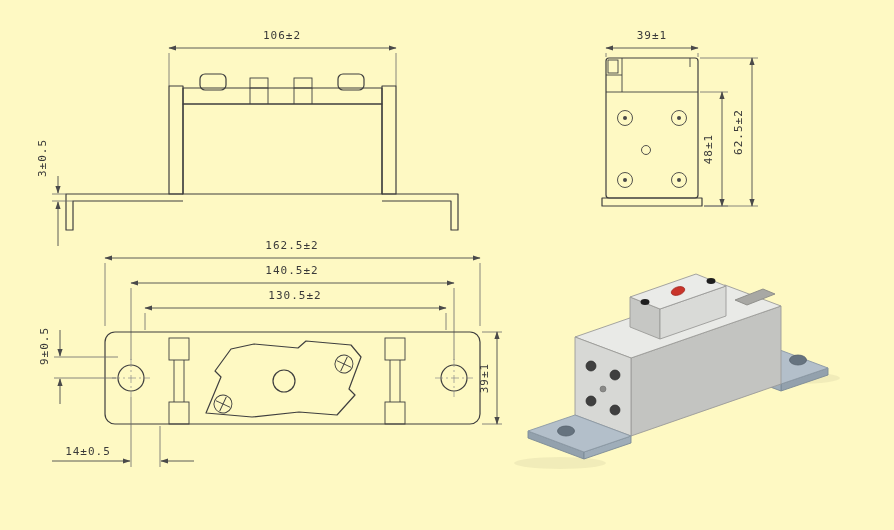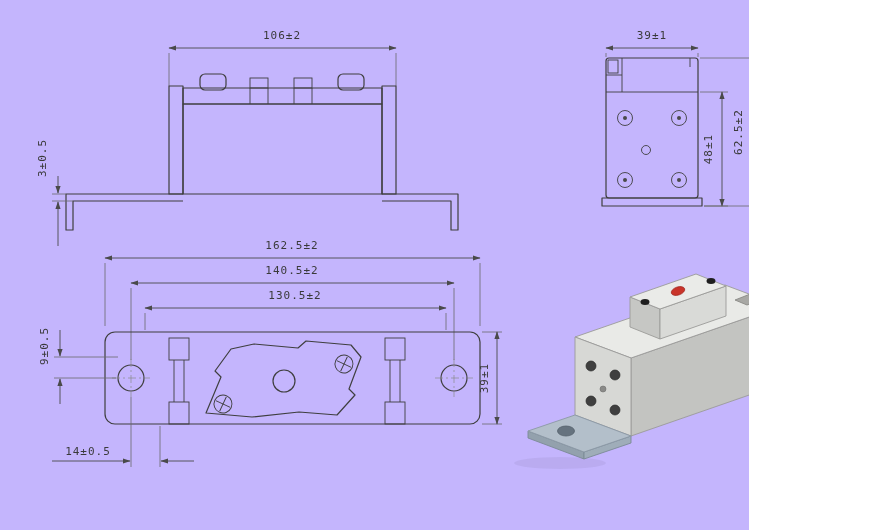--- a/index.html
+++ b/index.html
@@ -1,16 +1,16 @@
 <!DOCTYPE html>
 <html><head>
 <meta charset="utf-8">
 <style>
   html,body{margin:0;padding:0;background:#ffffff;}
-  .stage{position:relative;width:749px;height:530px;background:#c4b5fd;overflow:hidden;
+  .stage{position:relative;width:894px;height:530px;background:#fef9c3;overflow:hidden;
          font-family:"DejaVu Sans Mono",monospace;}
   svg{display:block}
   .dim-text{font-family:"DejaVu Sans Mono",monospace;font-size:11px;fill:#3a3a3a;letter-spacing:1px;}
   .ext{stroke:#6a6a6a;stroke-width:0.8;fill:none;}
   .dim{stroke:#4a4a4a;stroke-width:0.9;fill:none;}
   .out{stroke:#3f3f3f;stroke-width:1.2;fill:none;stroke-linejoin:round;}
   .thin{stroke:#3f3f3f;stroke-width:0.9;fill:none;}
   .dash{stroke:#8a8a8a;stroke-width:0.7;stroke-dasharray:8 3 2 3;fill:none;}
   .f3d{stroke-width:0.9;stroke-linejoin:round;}
 </style>

